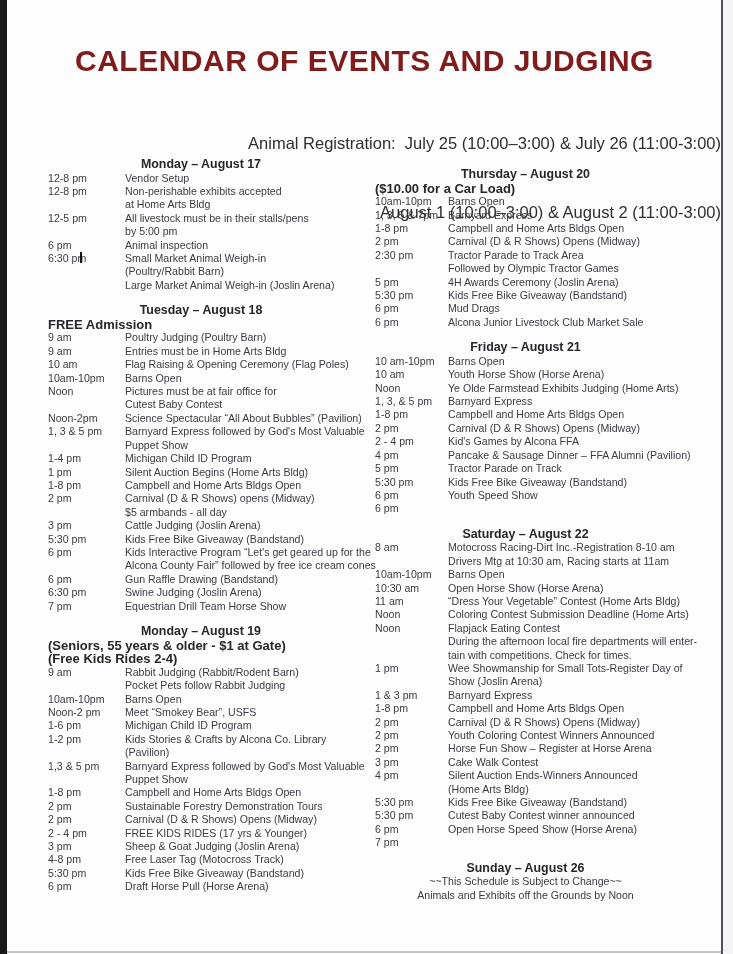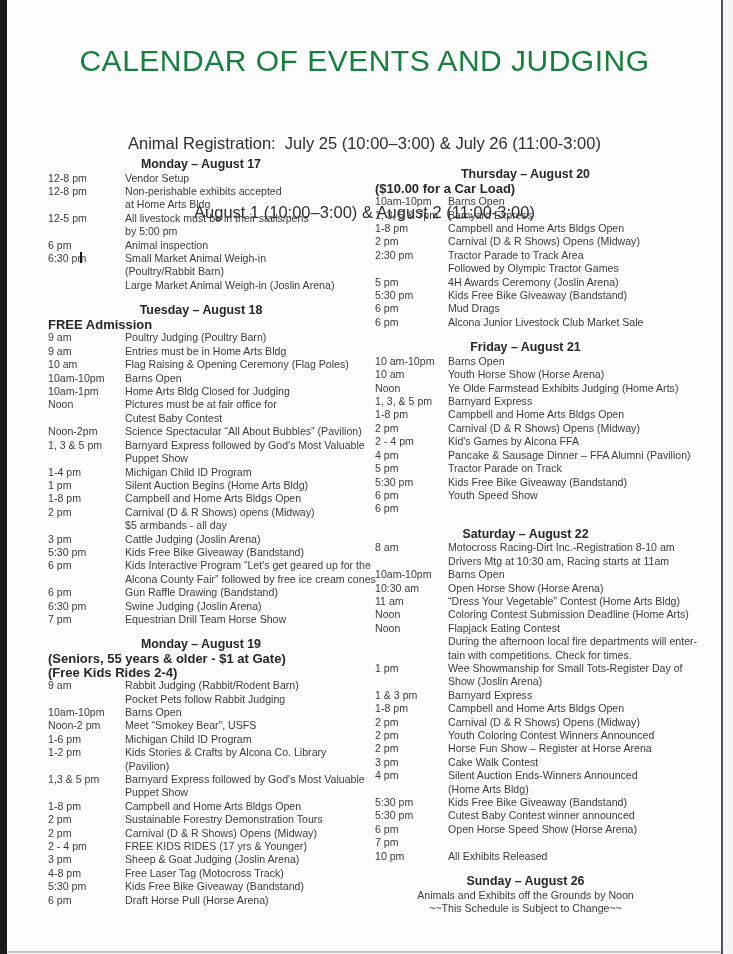--- a/index.html
+++ b/index.html
@@ -9,26 +9,26 @@
     font-family:"Liberation Sans", sans-serif;
     color:#3b3b44;
   }
   .edge-left  { position:absolute; left:0; top:0; width:7px; height:954px; background:#1a1a1a; }
   .edge-right { position:absolute; left:721px; top:0; width:2px; height:954px; background:#52525c; }
   .edge-right-margin { position:absolute; left:723px; top:0; width:10px; height:954px; background:#f4f4f5; }
   .edge-bottom{ position:absolute; left:7px; top:951px; width:714px; height:2px; background:#c2c2c9; }
 
   .title {
     position:absolute; left:8px; top:44px; width:713px; margin:0;
-    text-align:center; font-size:30px; font-weight:normal;
-    letter-spacing:0.5px; color:#15803d;
+    text-align:center; font-size:30px; font-weight:bold;
+    letter-spacing:0.5px; color:#7f1d1d;
   }
   .subtitles {
     position:absolute; left:8px; top:86px; width:713px;
-    text-align:center; font-size:16.5px; line-height:23px;
+    text-align:right; font-size:16.5px; line-height:23px;
     color:#2e2e35; white-space:pre-wrap;
   }
 
   .col { position:absolute; font-size:10.6px; line-height:13.4px; }
   .col-0 { left:48px;  top:158px; width:332px; }
   .col-1 { left:375px; top:168px; width:341px; }
   .section { margin-bottom:12px; }
 
   .day-header    { font-weight:bold; font-size:12.4px; line-height:13.6px; text-align:center; color:#26262c; }
   .day-subheader { font-weight:bold; font-size:13px; line-height:13.6px; color:#26262c; }
@@ -106,24 +106,20 @@
         </div>
         <div class="row">
           <div class="time">10 am</div>
           <div class="desc">Flag Raising &amp; Opening Ceremony (Flag Poles)</div>
         </div>
         <div class="row">
           <div class="time">10am-10pm</div>
           <div class="desc">Barns Open</div>
         </div>
         <div class="row">
-          <div class="time">10am-1pm</div>
-          <div class="desc">Home Arts Bldg Closed for Judging</div>
-        </div>
-        <div class="row">
           <div class="time">Noon</div>
           <div class="desc">Pictures must be at fair office for
 Cutest Baby Contest</div>
         </div>
         <div class="row">
           <div class="time">Noon-2pm</div>
           <div class="desc">Science Spectacular “All About Bubbles” (Pavilion)</div>
         </div>
         <div class="row">
           <div class="time">1, 3 &amp; 5 pm</div>
@@ -401,24 +397,20 @@
           <div class="time">5:30 pm</div>
           <div class="desc">Cutest Baby Contest winner announced</div>
         </div>
         <div class="row">
           <div class="time">6 pm</div>
           <div class="desc">Open Horse Speed Show (Horse Arena)</div>
         </div>
         <div class="row">
           <div class="time">7 pm</div>
         </div>
-        <div class="row">
-          <div class="time">10 pm</div>
-          <div class="desc">All Exhibits Released</div>
-        </div>
       </div>
       <div class="section">
         <div class="day-header">Sunday – August 26</div>
+        <div class="note">~~This Schedule is Subject to Change~~</div>
         <div class="note">Animals and Exhibits off the Grounds by Noon</div>
-        <div class="note">~~This Schedule is Subject to Change~~</div>
       </div>
     </div>
 </div>
 
 </body></html>

